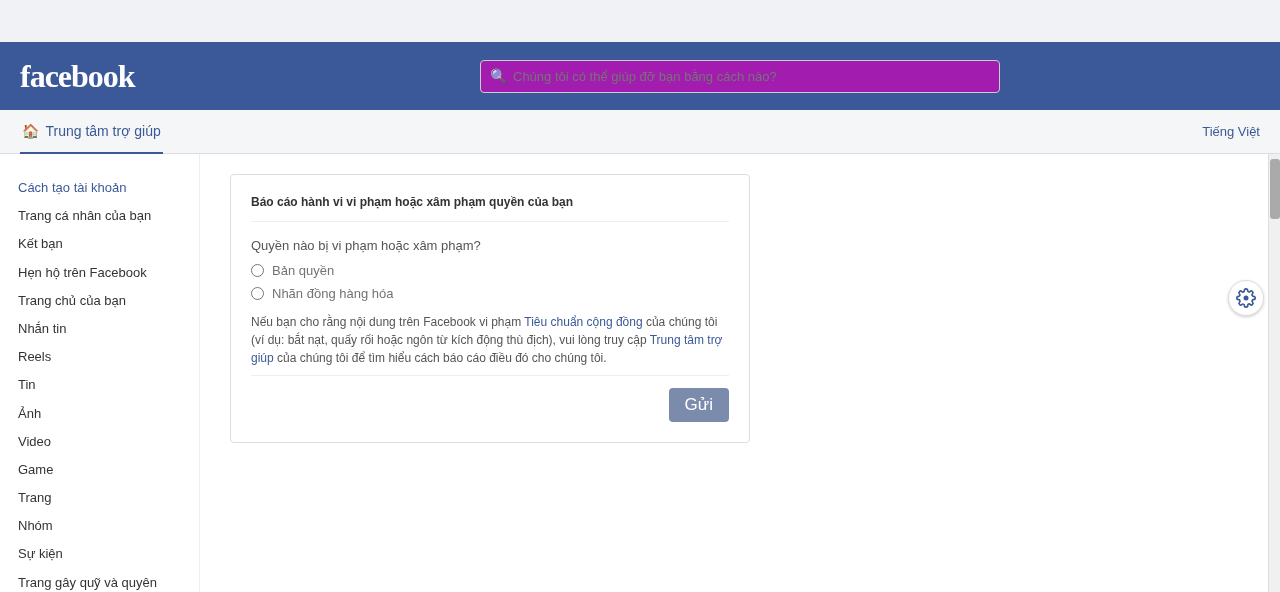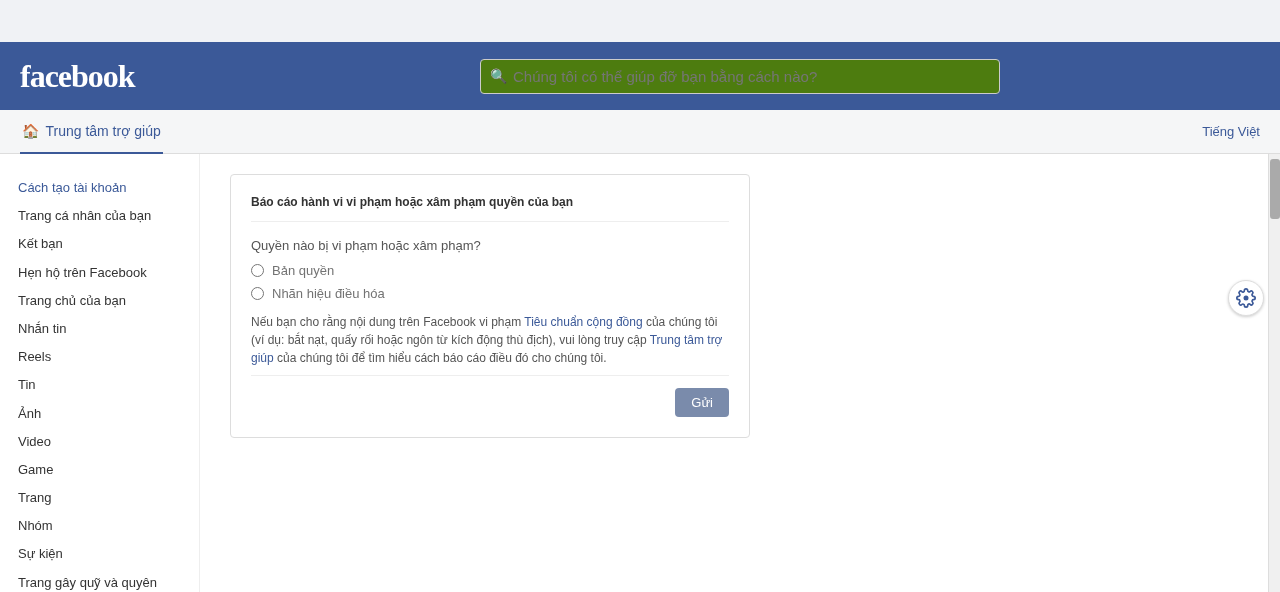--- a/index.html
+++ b/index.html
@@ -35,23 +35,23 @@
       top: 50%;
       transform: translateY(-50%);
       color: #aaa;
       font-size: 14px;
     }
     #search-input {
       width: 100%;
       padding: 8px 12px 8px 32px;
       border: 1px solid #ccc;
       border-radius: 4px;
-      font-size: 15px;
+      font-size: 13px;
       outline: none;
-      background: #4d7c0f;
+      background: #a21caf;
     }
 
     
     #subnav {
       background: #f5f6f7;
       border-bottom: 1px solid #ddd;
       height: 44px;
       display: flex;
       align-items: center;
       justify-content: space-between;
@@ -165,21 +165,21 @@
       margin-top: 8px;
       padding-top: 12px;
       border-top: 1px solid #eee;
     }
     .btn-submit {
       background: #7a8bab;
       color: white;
       border: none;
       padding: 7px 16px;
       border-radius: 4px;
-      font-size: 13px;
+      font-size: 17px;
       cursor: pointer;
     }
 
     
     #scrollbar {
       width: 12px;
       background: #f0f0f0;
       border-left: 1px solid #ddd;
     }
     #scrollbar-thumb {
@@ -258,21 +258,21 @@
       <div class="form-card-title">Báo cáo hành vi vi phạm hoặc xâm phạm quyền của bạn</div>
 
       <div class="form-question">Quyền nào bị vi phạm hoặc xâm phạm?</div>
 
       <div class="radio-option">
         <input type="radio" name="quyen" id="ban-quyen" value="ban-quyen" style="">
         <label for="ban-quyen">Bản quyền</label>
       </div>
       <div class="radio-option">
         <input type="radio" name="quyen" id="nhan-hieu" value="nhan-hieu" style="">
-        <label for="nhan-hieu">Nhãn hiệu điều hóa</label>
+        <label for="nhan-hieu">Nhãn đồng hàng hóa</label>
       </div>
 
       <div class="info-text">
         <span>Nếu bạn cho rằng nội dung trên Facebook vi phạm </span><a href="#">Tiêu chuẩn cộng đồng</a><span> của chúng tôi (ví dụ: bắt nạt, quấy rối hoặc ngôn từ kích động thù địch), vui lòng truy cập </span><a href="#">Trung tâm trợ giúp</a><span> của chúng tôi để tìm hiểu cách báo cáo điều đó cho chúng tôi.</span>
       </div>
 
       <div class="form-actions">
         <button class="btn-submit">Gửi</button>
       </div>
     </div>

